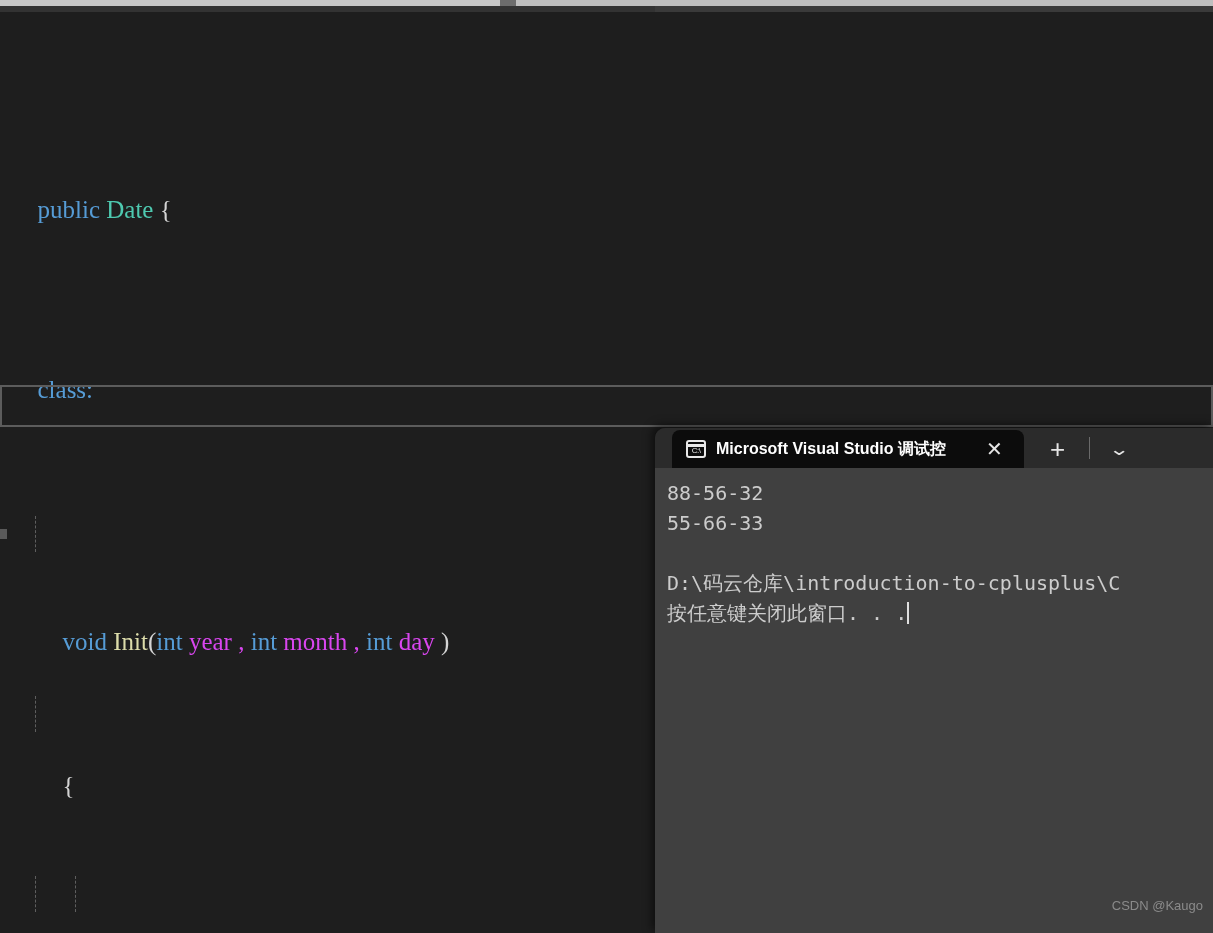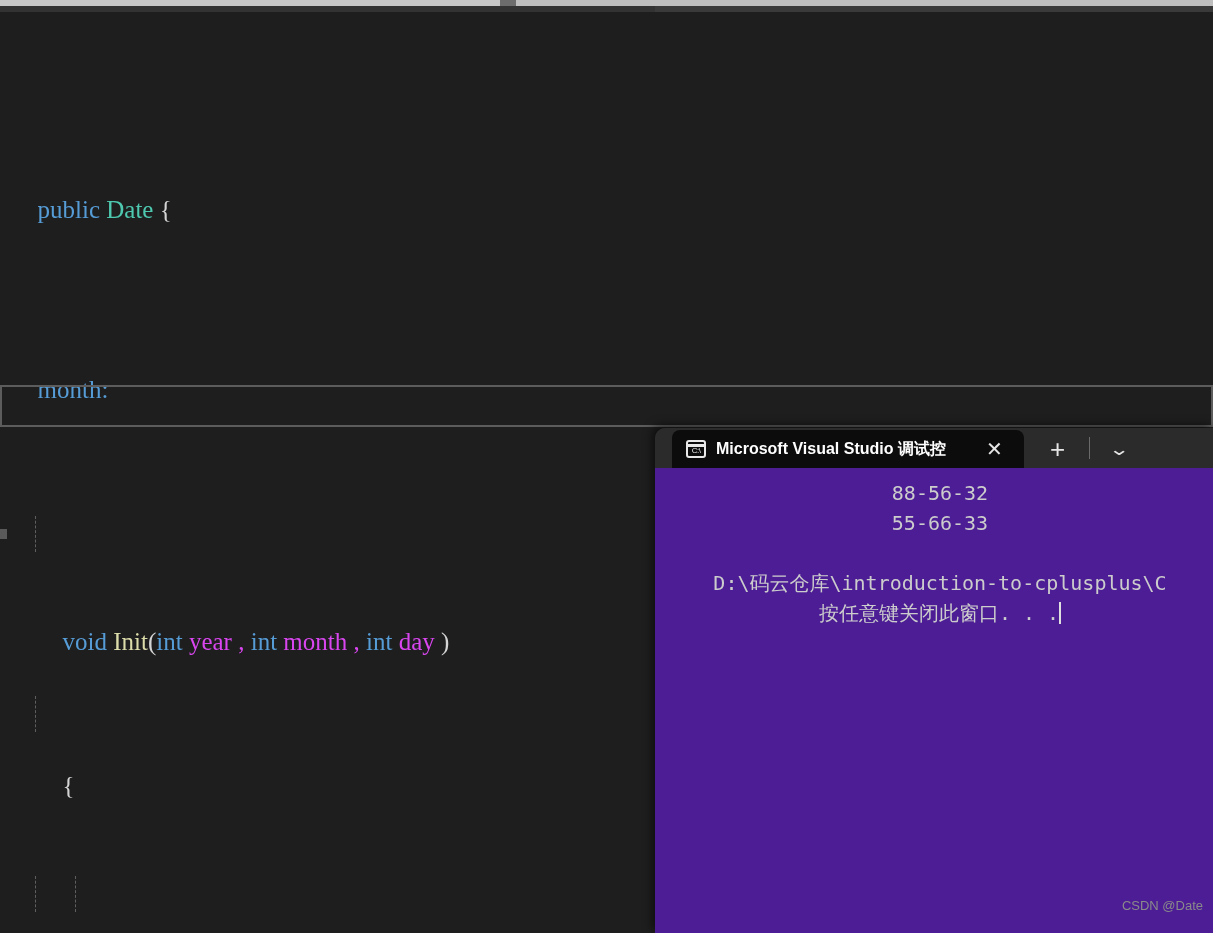--- a/index.html
+++ b/index.html
@@ -121,31 +121,30 @@
     width: 1px; height: 22px; background: #6a6a6a;
     margin: 0 0 9px 24px;
   }
   .term-chevron {
     font-family: "Liberation Sans", sans-serif;
     font-size: 17px; color: #e6e6e6;
     margin-left: 22px; margin-bottom: 8px; cursor: pointer;
     transform: scaleX(1.5);
   }
   .term-body {
-    background: #4c1d95;
+    background: #404040;
     height: 465px; width: 100%;
     padding: 10px 0 0 12px;
     font-family: "DejaVu Sans Mono", monospace;
     font-size: 20px;
     line-height: 30px;
     color: #cccccc;
     white-space: pre;
     overflow: hidden;
     position: relative;
-    text-align: center;
   }
   .term-caret {
     display: inline-block;
     width: 2px; height: 22px;
     background: #e0e0e0;
     vertical-align: -4px;
   }
   .watermark {
     position: absolute; right: 10px; bottom: 12px;
     font-family: "Liberation Sans", sans-serif;
@@ -167,21 +166,21 @@
 
   <div class="editor">
 
     
     <div class="code-line">
       <span class="kw">public</span><span class="pln"> </span><span class="typ">Date</span><span class="pln"> </span><span class="op">{</span>
     </div>
 
     
     <div class="code-line">
-      <span class="kw">month:</span>
+      <span class="kw">class:</span>
     </div>
 
     
     <div class="code-line">
       <span class="fold-mark"></span>
       <span class="guide" style="left:35px;"></span>
       <span class="pln">    </span><span class="kw">void</span><span class="pln"> </span><span class="fn">Init</span><span class="op">(</span><span class="kw">int</span><span class="pln"> </span><span class="pln">year</span><span class="pln"> , </span><span class="kw">int</span><span class="pln"> </span><span class="pln">month</span><span class="pln"> , </span><span class="kw">int</span><span class="pln"> </span><span class="pln">day</span><span class="op"> )</span>
     </div>
 
     
@@ -281,18 +280,18 @@
       <span class="term-newtab">+</span>
       <span class="term-sep"></span>
       <span class="term-chevron">⌄</span>
     </div>
 
     <div class="term-body"><span>88-56-32</span>
 <span>55-66-33</span>
 <span></span>
 <span>D:\码云仓库\introduction-to-cplusplus\C</span>
 <span>按任意键关闭此窗口. . .</span><span class="term-caret"></span>
-      <span class="watermark">CSDN @Date</span>
+      <span class="watermark">CSDN @Kaugo</span>
     </div>
 
   </div>
 
 </div>
 
 </body></html>

